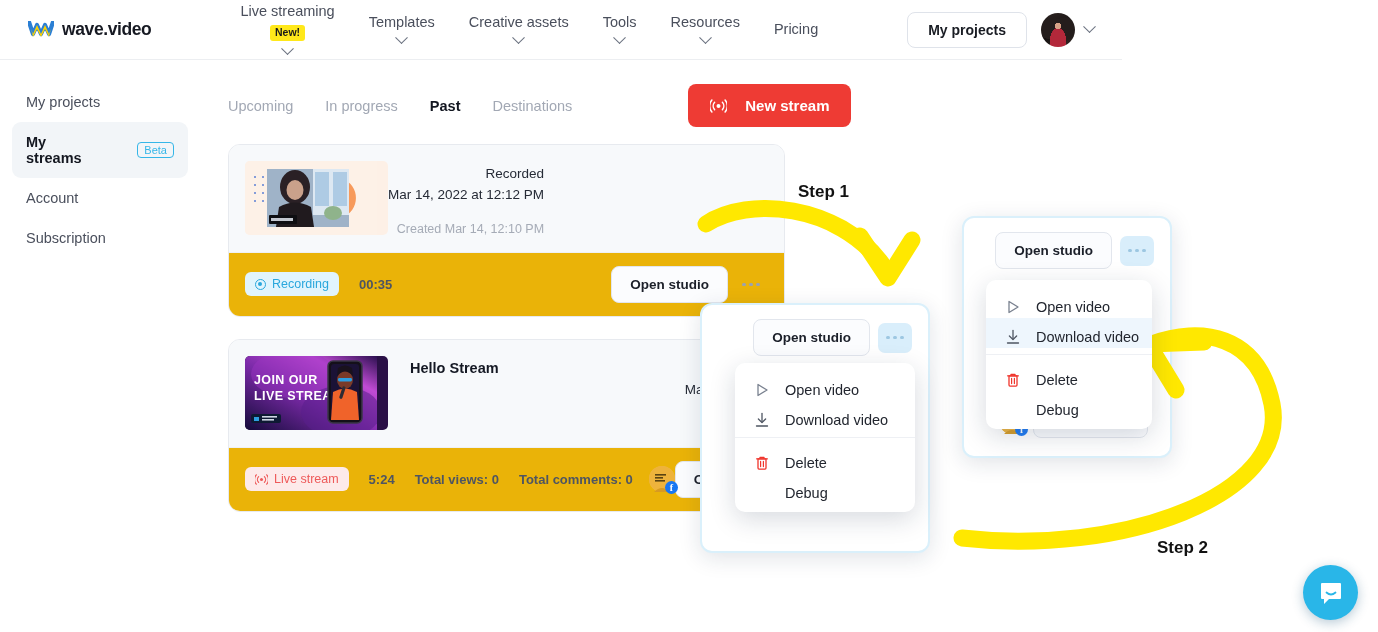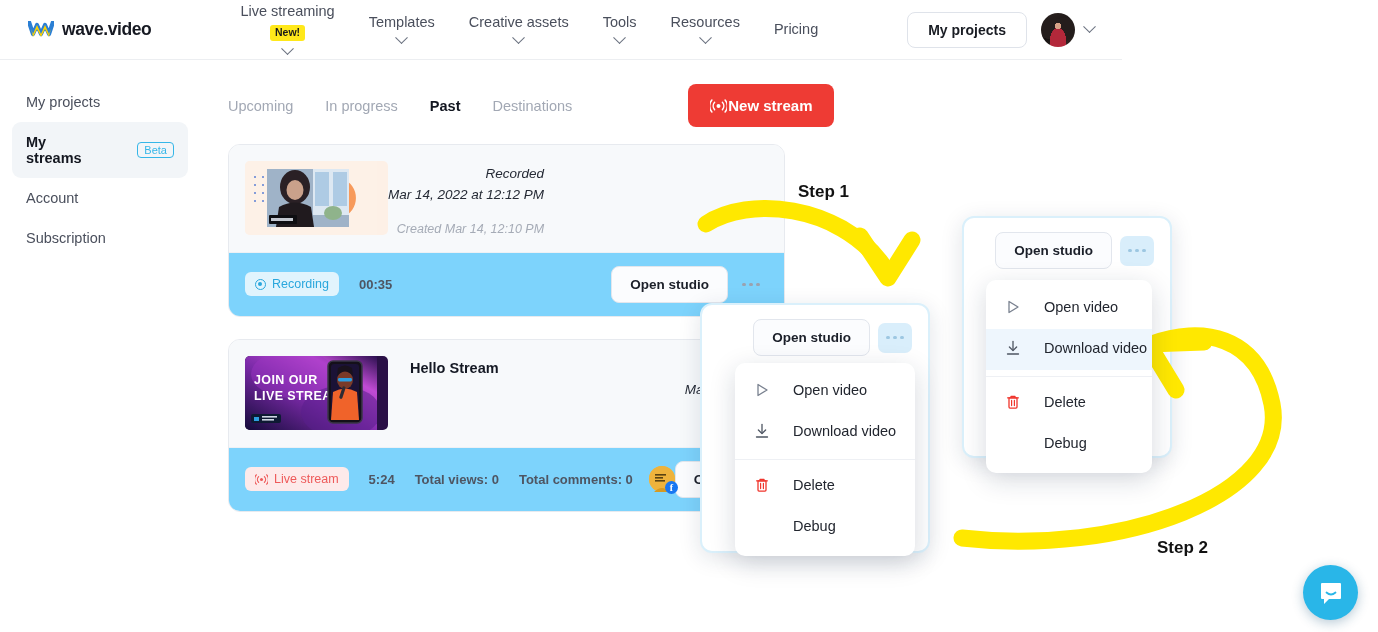--- a/index.html
+++ b/index.html
@@ -68,36 +68,36 @@
   
   .main { position:absolute; left:210px; top:60px; width:1160px; }
   .tabs { display:flex; align-items:center; padding:24px 18px 0 18px; gap:0; }
   .tab { font-size:14.5px; color:#a2a8b4; padding:8px 16px; cursor:pointer; font-weight:normal; white-space:nowrap;}
   .tab:first-child { padding-left:0; }
   .tab.active { color:#121620; font-weight:bold; }
   .btn-newstream {
     margin-left:100px;
     background:#EE3B34; color:#fff; border:none; border-radius:8px;
     padding:13px 22px; font-size:15px; font-weight:bold;
-    display:flex; align-items:center; gap:1px; cursor:pointer;
+    display:flex; align-items:center; gap:18px; cursor:pointer;
   }
   .bcast-icon { width:17px; height:14px; position:relative; display:inline-block; }
 
   
   .cards { margin:17px 0 0 18px; width:557px; }
   .card { border:1px solid #e7eaef; border-radius:12px; overflow:hidden; background:#fff; margin-bottom:22px; }
   .card-top { display:flex; padding:16px; background:#f7f9fb; }
   .thumb { width:143px; height:74px; border-radius:5px; overflow:hidden; flex:none; position:relative; }
   .thumb1 { background:#fdf0e6; }
   .thumb2 { background:#2a1046; }
   .card-title { font-size:14.5px; font-weight:bold; color:#141823; margin-left:22px; padding-top:4px; flex:1;}
-  .card-meta { text-align:right; padding-top:3px;font-style:italic; }
+  .card-meta { text-align:right; padding-top:3px; }
   .meta-1 { font-size:13.5px; color:#262b36; line-height:1.55; }
   .meta-2 { font-size:12.5px; color:#a5abb6; margin-top:16px; }
-  .card-bottom { display:flex; align-items:center; padding:13px 16px; background:#7dd3fc; border-top:1px solid #eef1f5; }
+  .card-bottom { display:flex; align-items:center; padding:13px 16px; background:#eab308; border-top:1px solid #eef1f5; }
   .pill {
     display:inline-flex; align-items:center; gap:6px;
     font-size:12.5px; border-radius:6px; padding:5px 10px; white-space:nowrap;
   }
   .pill-recording { background:#e1f4fd; color:#2aa7dd; }
   .pill-live { background:#fdeaea; color:#ee5a5a; }
   .dot-rec { width:11px;height:11px;border-radius:50%; border:1.6px solid #2aa7dd; position:relative; }
   .dot-rec::after{content:"";position:absolute;left:2.1px;top:2.1px;width:4.2px;height:4.2px;border-radius:50%;background:#2aa7dd;}
   .stat { font-size:13px; color:#707784; margin-left:20px; white-space:nowrap; }
   .stat-b { font-weight:bold; color:#4e5562; }
@@ -118,21 +118,21 @@
     position:absolute; border:2px solid #daf0fb; border-radius:12px; background:#fff;
     box-shadow:0 5px 22px rgba(22,40,70,.13);
   }
   .callout-bar { display:flex; align-items:center; justify-content:flex-end; gap:8px; padding:14px 16px; }
   .dots-active { background:#d9eefb !important; }
   .dots-active span { background:#9dc7e2; }
   .menu {
     position:absolute; background:#fff; border-radius:10px;
     box-shadow:0 7px 26px rgba(20,35,65,.17); padding:8px 0; z-index:5;
   }
-  .menu-item { display:flex; align-items:center; gap:22px; padding:10px 22px 13px 18px;
+  .menu-item { display:flex; align-items:center; gap:14px; padding:10px 22px 2px 18px;
     font-size:14.5px; color:#22262f; cursor:pointer; white-space:nowrap; }
   .menu-item.hl { background:#eef6fd; }
   .menu-sep { height:1px; background:#eef0f4; margin:6px 0; }
   .mi-icon { width:18px;height:18px;flex:none;display:flex;align-items:center;justify-content:center; }
   .ghost-row { display:flex; align-items:center; gap:8px; padding:10px 16px; }
   .ghost-btn { border:1px solid #e2e6ed; border-radius:8px; background:#fbfcfe; padding:9px 17px;
      font-size:13.5px;font-weight:bold;color:#1b1f29; }
 
   
   .step-label { position:absolute; font-size:17px; font-weight:bold; color:#121212; }

